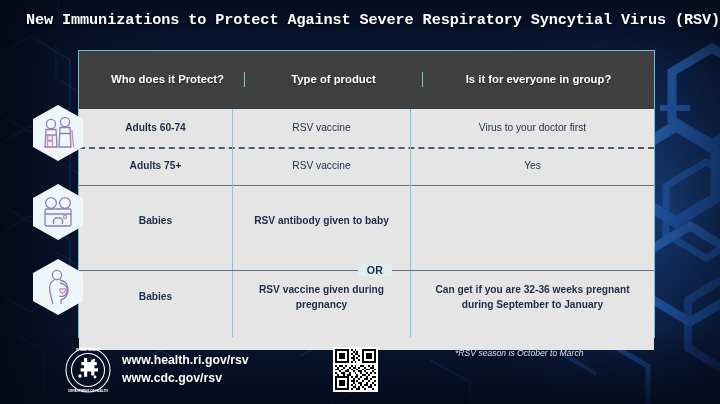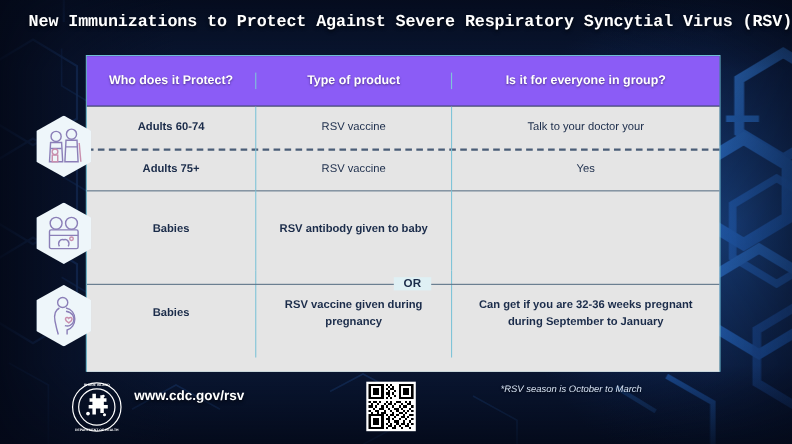--- a/index.html
+++ b/index.html
@@ -41,23 +41,24 @@
     white-space:nowrap;
     font-family:Liberation Mono, monospace;
   }
 
   
   #table {
     position:absolute; left:78px; top:50px; width:577px; height:288px;
     border:1px solid #6fbfd4;
   }
   .thead {
-    height:46px; background:#8b5cf6;
+    height:58px; background:#404040;
     display:flex; align-items:center;
     border-bottom:1px solid #2c3f50;
+    padding-left:12px;
   }
   .th {
     color:#ffffff; font-size:11.3px; font-weight:bold; text-align:center;
     padding:0 6px; line-height:1.32; text-shadow:0 1px 2px rgba(0,0,0,.45);
   }
   .col1 { width:154px; flex:0 0 154px; }
   .col2 { width:178px; flex:0 0 178px; }
   .col3 { flex:1 1 auto; }
   .thead .col1, .thead .col2 { border-right:1px solid #7fc4d8; }
 
@@ -186,21 +187,21 @@
     <div class="th col1">Who does it Protect?</div>
     <div class="th col2">Type of product</div>
     <div class="th col3">Is it for everyone in group?</div>
   </div>
 
   <div class="tbody">
 
     <div class="row r1">
       <div class="cell col1 bold">Adults 60-74</div>
       <div class="cell col2">RSV vaccine</div>
-      <div class="cell col3">Talk to your doctor your</div>
+      <div class="cell col3">Virus to your doctor first</div>
       <div class="dashed-div"></div>
     </div>
 
     <div class="row r2">
       <div class="cell col1 bold">Adults 75+</div>
       <div class="cell col2">RSV vaccine</div>
       <div class="cell col3">Yes</div>
       <div class="solid-div" style="top:38px"></div>
     </div>
 
@@ -275,20 +276,21 @@
       <circle cx="30" cy="14" r="1.2"></circle>
     </g>
     <g fill="#ffffff" font-family="'Liberation Sans',sans-serif" font-size="3.1" font-weight="bold">
       <text x="24" y="5.2" text-anchor="middle">RHODE ISLAND</text>
       <text x="24" y="45.6" text-anchor="middle">DEPARTMENT OF HEALTH</text>
     </g>
   </svg>
 </div>
 
 <div id="urls">
+  <div>www.health.ri.gov/rsv</div>
   <div>www.cdc.gov/rsv</div>
 </div>
 
 <div id="qr">
   <svg width="41" height="41" viewBox="0 0 21 21" shape-rendering="crispEdges">
     <rect width="21" height="21" fill="#ffffff"></rect>
     <g fill="#000000">
       <path d="M0 0h7v7h-7z"></path>
         <path d="M1 1h5v5h-5z" fill="#fff"></path>
         <path d="M2 2h3v3h-3z"></path>

